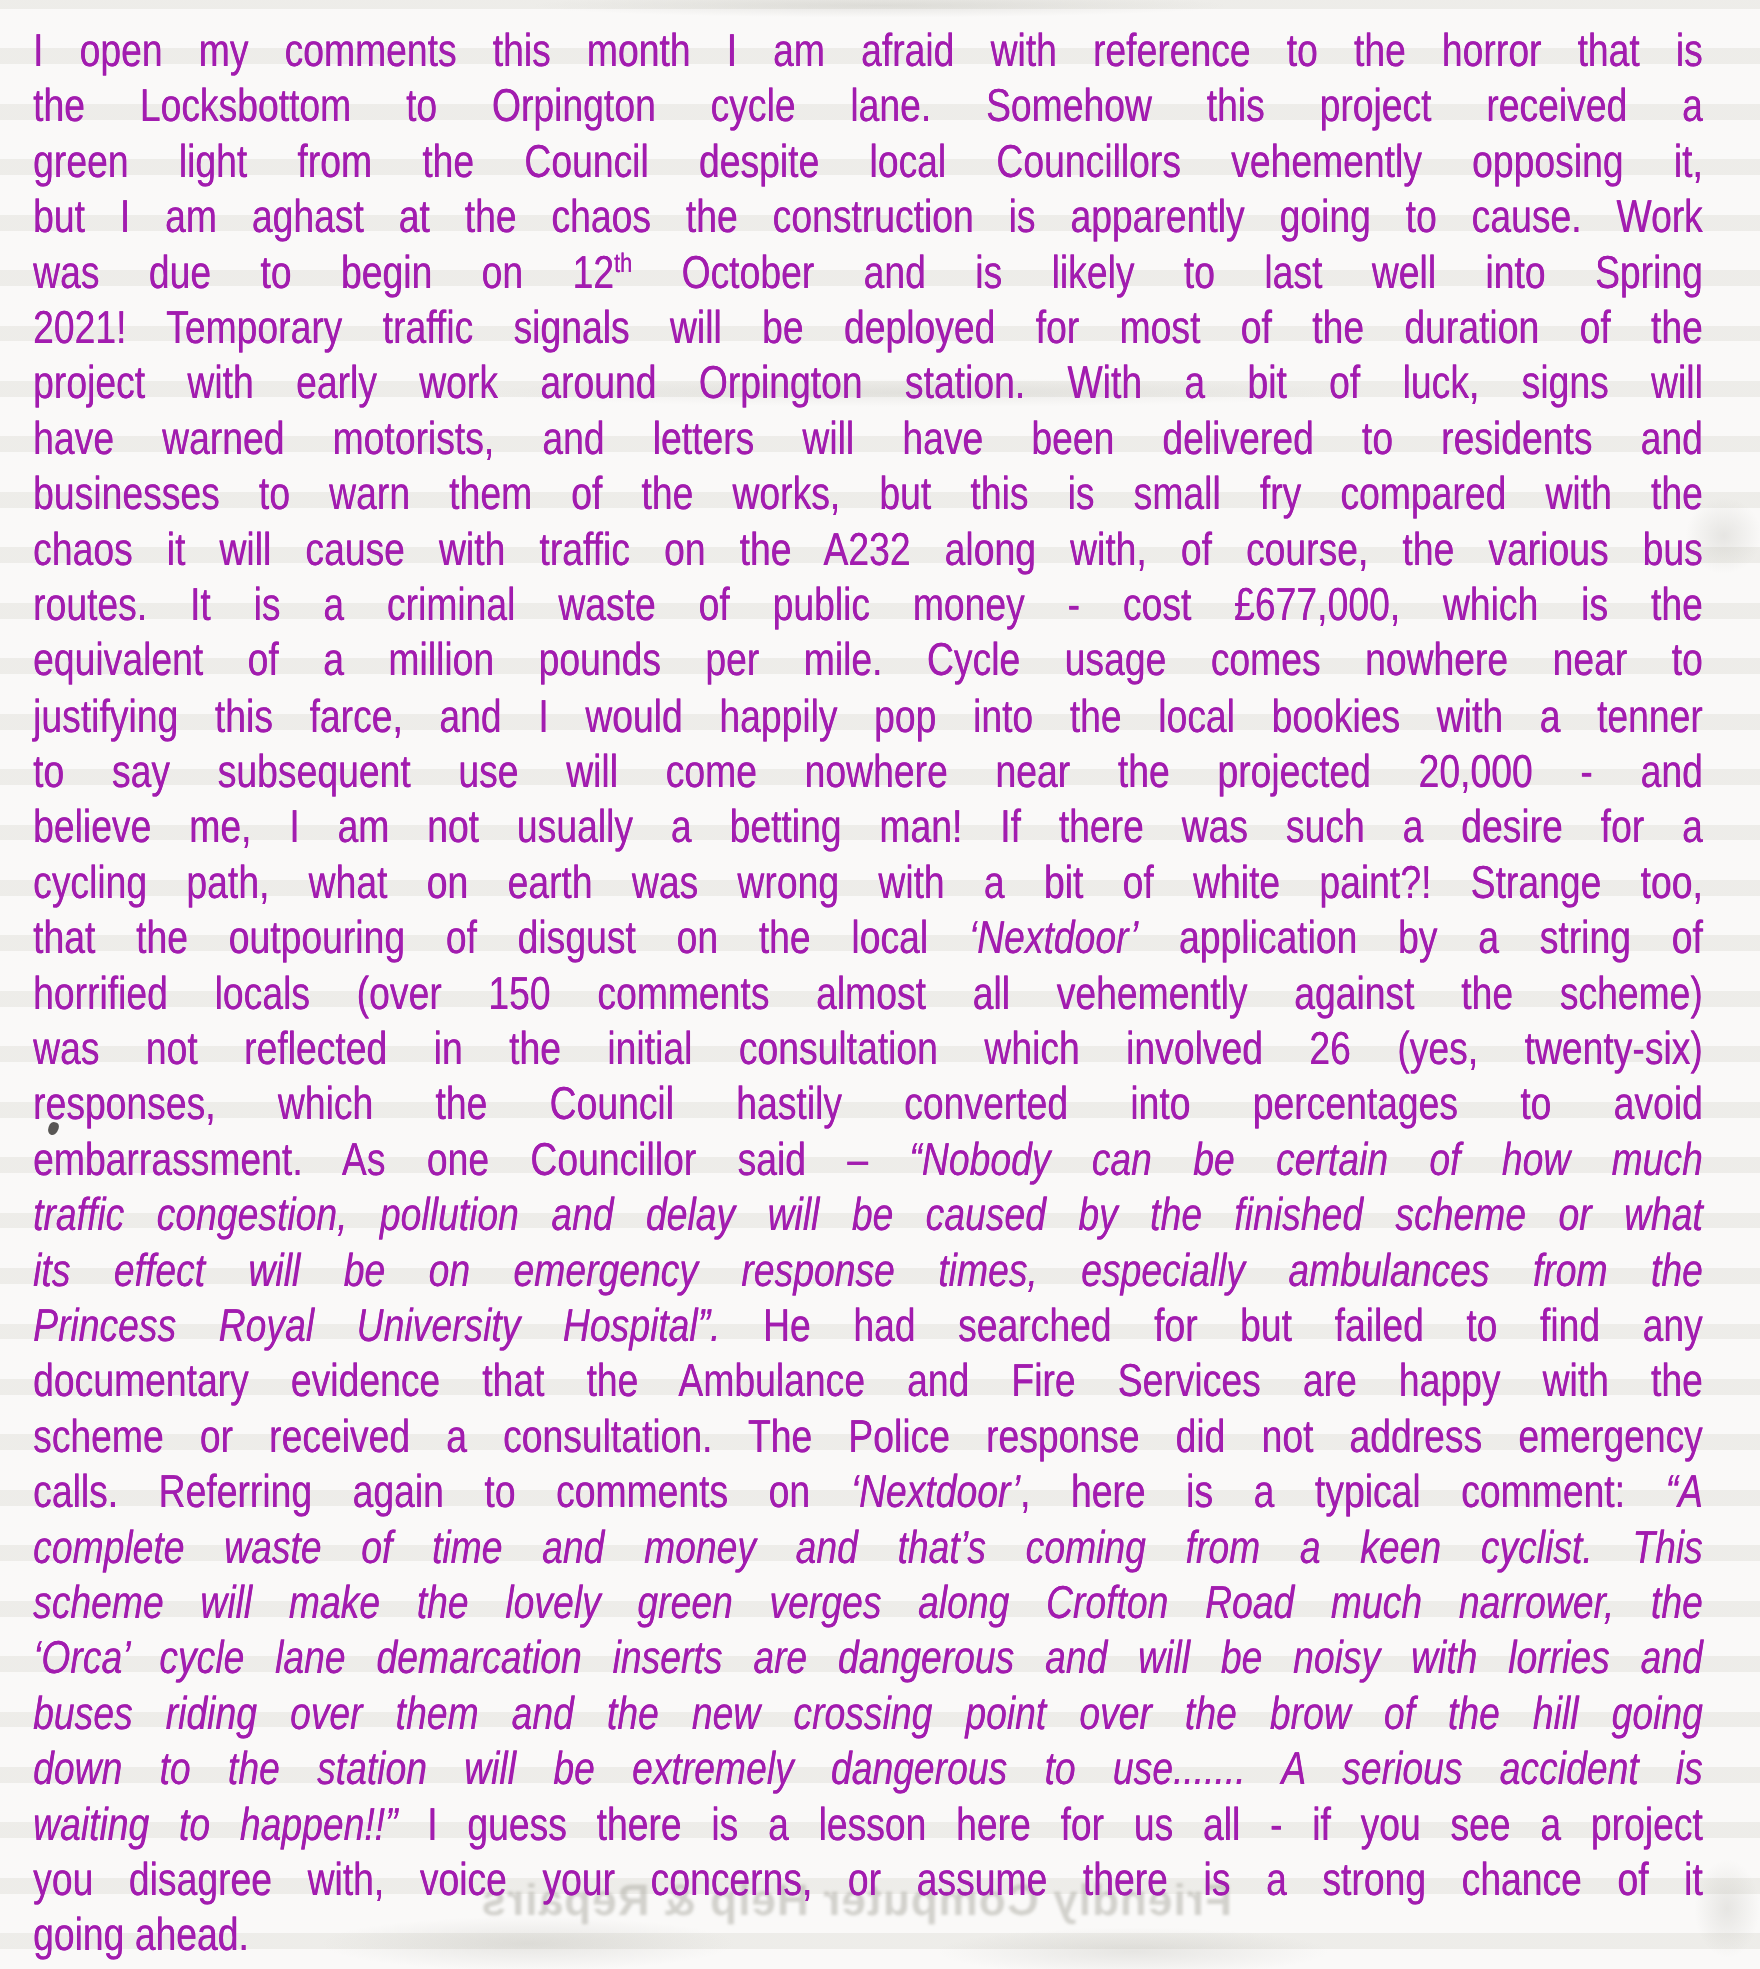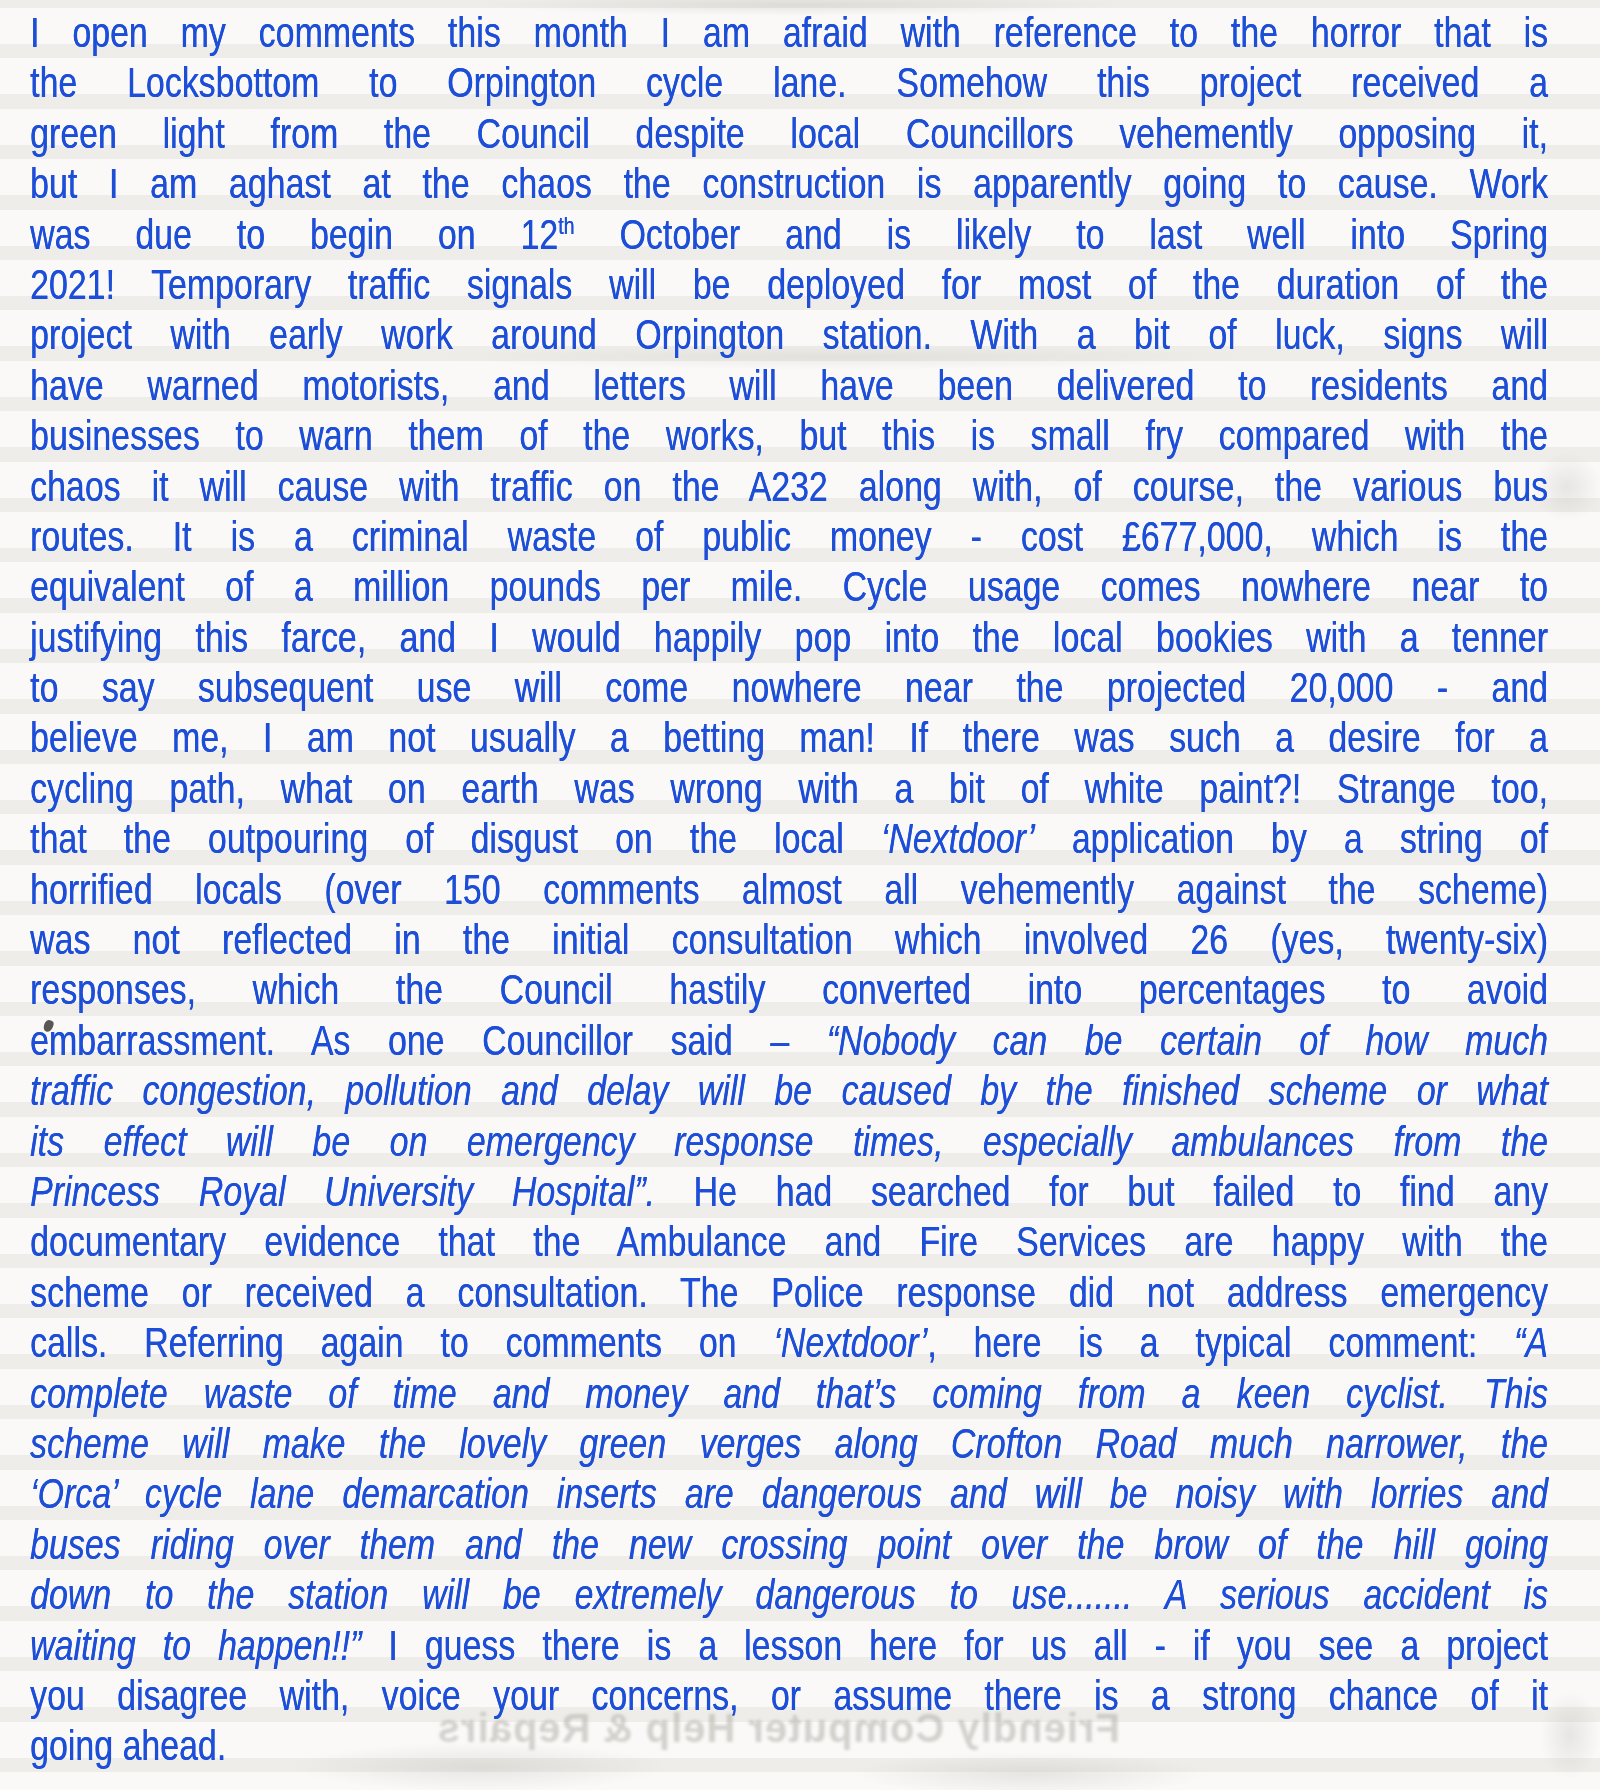--- a/index.html
+++ b/index.html
@@ -28,23 +28,23 @@
       rgba(255,255,255,0.60) 8px,
       rgba(255,255,255,0.60) 44px,
       rgba(198,198,190,0.10) 44px,
       rgba(198,198,190,0.10) 50.4px
     );
     pointer-events: none;
   }
   .article {
     position: absolute;
     left: 30px;
-    top: 8px;
+    top: 21px;
     width: 1518px;
-    color: #1d4ed8;
+    color: #a21caf;
   }
   .line {
     width: 1880px;               
     transform: scaleX(0.8074);   
     transform-origin: 0 0;
     height: 50.4px;
     line-height: 50.4px;
     font-size: 42px;
     text-align: justify;
     text-align-last: justify;

